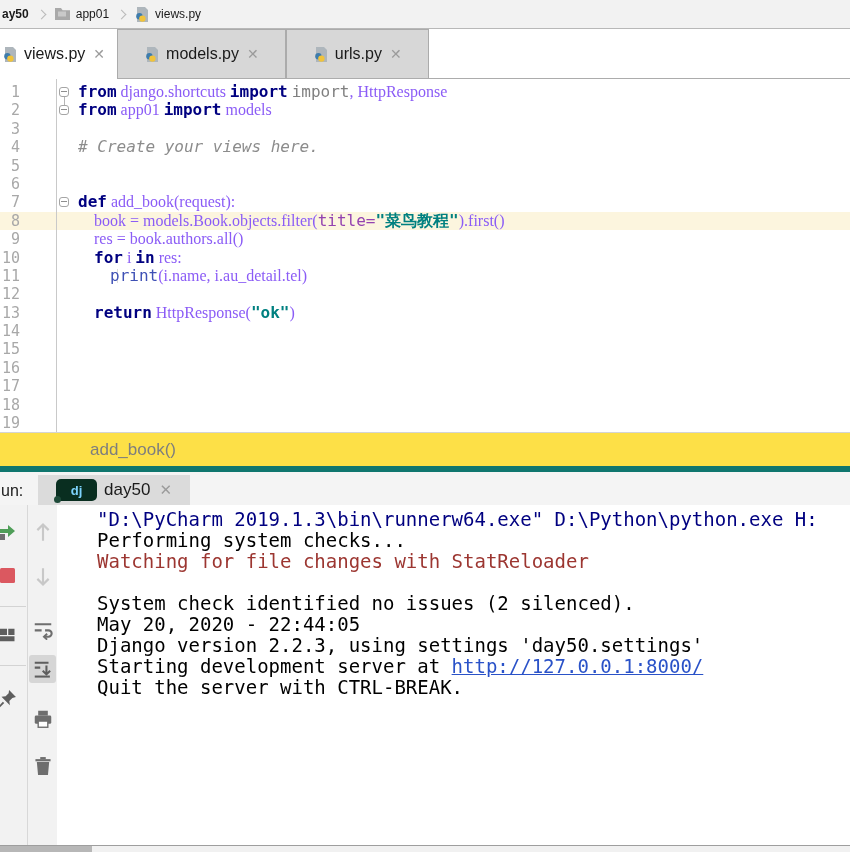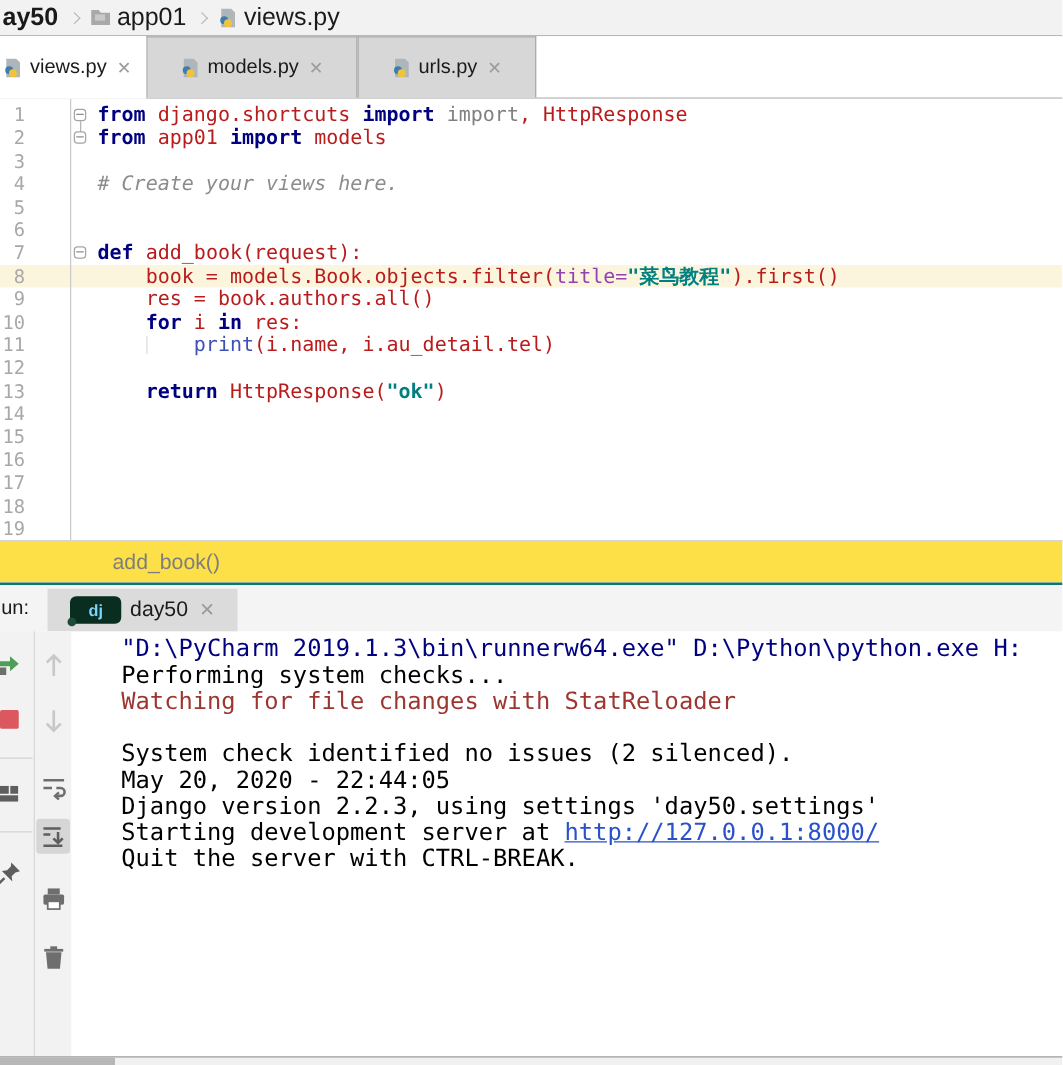--- a/index.html
+++ b/index.html
@@ -1,21 +1,21 @@
 <!DOCTYPE html>
 <html><head>
 <meta charset="utf-8">
 <style>
   * { box-sizing: border-box; margin: 0; padding: 0; }
   html,body { width:850px; height:852px; overflow:hidden; background:#fff;
     font-family:"Liberation Sans", sans-serif; }
 
   
   #breadcrumb-bar { height:29px; background:#F2F2F2; border-bottom:1px solid #B8B8B8;
-    display:flex; align-items:center; padding-left:2px; gap:5px; font-size:20px; color:#1a1a1a; }
+    display:flex; align-items:center; padding-left:2px; gap:5px; font-size:12px; color:#1a1a1a; }
   #breadcrumb-bar .root { font-weight:bold; }
   .chev { width:7px; height:7px; border-top:1.5px solid #B9B9B9; border-right:1.5px solid #B9B9B9;
     transform:rotate(45deg); display:inline-block; margin:0 4px; }
 
   
   #tab-bar { height:50px; background:#FFF; border-bottom:1px solid #ACACAC;
     display:flex; align-items:stretch; }
   .tab { display:flex; align-items:center; gap:6px; font-size:16px; color:#1a1a1a; }
   .tab-active { background:#FFF; padding:0 12px 0 2px; height:50px; margin-bottom:-1px; z-index:2; }
   .tab-inactive { background:#D7D7D7; border:1px solid #ABABAB; border-bottom:none; padding:0 26px; }
@@ -25,37 +25,37 @@
   #editor { position:relative; height:353px; background:#fff; overflow:hidden;
     font-family:"DejaVu Sans Mono", monospace; font-size:16px; }
   #editor-lines { position:relative; padding-top:4px; z-index:1; }
   .eline { position:relative; height:18.4px; line-height:18.4px; }
   .ln { position:absolute; left:0; width:20px; text-align:right; color:#A8A8A8; font-size:15px; }
   .fold { position:absolute; left:59px; top:4px; width:10px; height:10px;
     border:1px solid #A5A5A5; border-radius:3px; background:#fff; z-index:2; }
   .fold::after { content:""; position:absolute; left:1px; right:1px; top:3px; height:1px; background:#8F8F8F; }
   .code { position:absolute; left:78px; white-space:pre; color:#000; }
   .tk-k { color:#000080; font-weight:bold; }
-  .tk-p { color:#b91c1c; }
+  .tk-p { color:#8b5cf6;font-family:Liberation Serif, serif; }
   .tk-g { color:#808080; }
   .tk-c { color:#8C8C8C; font-style:italic; }
   .tk-s { color:#008080; font-weight:bold; }
   .tk-m { color:#9342B0; }
   .tk-f { color:#3F51B5; }
   #hl-line { position:absolute; left:0; right:0; height:18.4px; background:#FCF5DE; z-index:0; }
   #gutter-sep { position:absolute; left:56px; top:0; bottom:0; width:1px; background:#C9C9C9; }
   #fold-connector { position:absolute; left:64px; width:1px; background:#B5B5B5; z-index:1; }
   #indent-guide { position:absolute; left:117px; width:1px; background:#DCDCDC; z-index:1; }
 
   
   #editor-crumbs { height:34px; border-top:1px solid #D4D4D4; background:#fde047;
     display:flex; align-items:center; padding-left:90px; font-size:17px; color:#7E7E7E; }
 
   
-  #run-header { position:relative; height:39px; background:#F4F4F4; border-top:2px solid #0f766e; }
+  #run-header { position:relative; height:39px; background:#F4F4F4; border-top:6px solid #0f766e; }
   #run-label { position:absolute; left:1px; top:10px; font-size:16px; color:#1a1a1a; }
   #run-tab { position:absolute; left:38px; top:3px; bottom:0; width:152px; background:#DBDBDB;
     display:flex; align-items:center; justify-content:center; gap:7px; font-size:17px; color:#1a1a1a; }
   #dj-icon { position:relative; width:41px; height:22px; border-radius:5px;
     display:flex; align-items:center; justify-content:center;
     color:#7dd3fc; font-weight:bold; font-size:13px; font-family:"Liberation Sans",sans-serif; }
   #dj-icon::after { content:""; position:absolute; left:-2px; bottom:-2px; width:7px; height:7px;
     border-radius:50%; background:#1E4A39; }
   #run-tab .tab-close { font-size:15px; }
 

